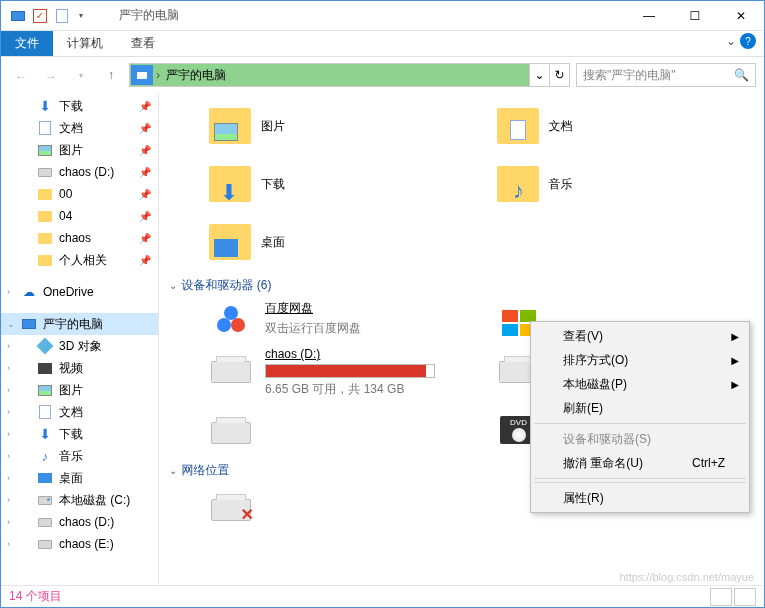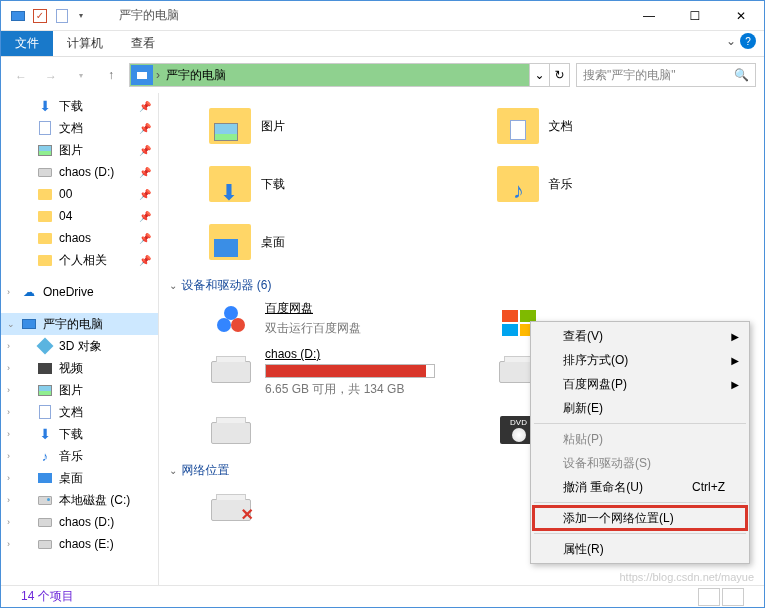--- a/index.html
+++ b/index.html
@@ -100,21 +100,21 @@
 
 .ctxmenu { position: absolute; right: 14px; top: 320px; width: 220px; background: #f2f2f2; border: 1px solid #bfbfbf; box-shadow: 2px 2px 6px rgba(0,0,0,.25); padding: 2px; }
 .ctx-item { display: flex; align-items: center; height: 24px; padding: 0 22px 0 30px; color: #000; position: relative; }
 .ctx-item .shortcut { margin-left: auto; color: #000000; }
 .ctx-item .sub-arrow { position: absolute; right: 8px; font-size: 10px; }
 .ctx-item.disabled { color: #888; }
 .ctx-sep { height: 1px; background: #d4d4d4; margin: 3px 1px; }
 .ctx-item.highlighted { outline: 3px solid #d9362a; outline-offset: -2px; }
 
 
-.statusbar { position: absolute; bottom: 0; left: 0; right: 0; height: 22px; border-top: 1px solid #e5e5e5; display: flex; align-items: center; padding: 0 20px; color: #6d28d9; }
+.statusbar { position: absolute; bottom: 0; left: 0; right: 0; height: 22px; border-top: 1px solid #e5e5e5; display: flex; align-items: center; padding: 0 8px; color: #ec4899; }
 .statusbar .viewbtns { margin-left: auto; display: flex; gap: 2px; }
 .viewbtn { width: 22px; height: 18px; border: 1px solid #ccc; }
 
 .watermark { position: absolute; right: 10px; bottom: 24px; color: #ccc; font-size: 11px; }
 </style>
 </head>
 <body>
 
 <div class="titlebar">
   <div class="qat">
@@ -428,47 +428,39 @@
       <span>查看(V)</span>
 
       <span class="sub-arrow">▶</span>
     </div>
     <div class="ctx-item  ">
       <span>排序方式(O)</span>
 
       <span class="sub-arrow">▶</span>
     </div>
     <div class="ctx-item  ">
-      <span>百度网盘(P)</span>
+      <span>本地磁盘(P)</span>
 
       <span class="sub-arrow">▶</span>
     </div>
     <div class="ctx-item  ">
       <span>刷新(E)</span>
 
     </div>
     <div class="ctx-sep"></div>
     <div class="ctx-item disabled ">
-      <span>粘贴(P)</span>
-
-    </div>
-    <div class="ctx-item disabled ">
       <span>设备和驱动器(S)</span>
 
     </div>
     <div class="ctx-item  ">
       <span>撤消 重命名(U)</span>
       <span class="shortcut">Ctrl+Z</span>
 
     </div>
     <div class="ctx-sep"></div>
-    <div class="ctx-item  highlighted">
-      <span>添加一个网络位置(L)</span>
-
-    </div>
     <div class="ctx-sep"></div>
     <div class="ctx-item  ">
       <span>属性(R)</span>
 
     </div>
   </div>
 
 <div class="statusbar">
   <span>14 个项目</span>
   <div class="viewbtns">

